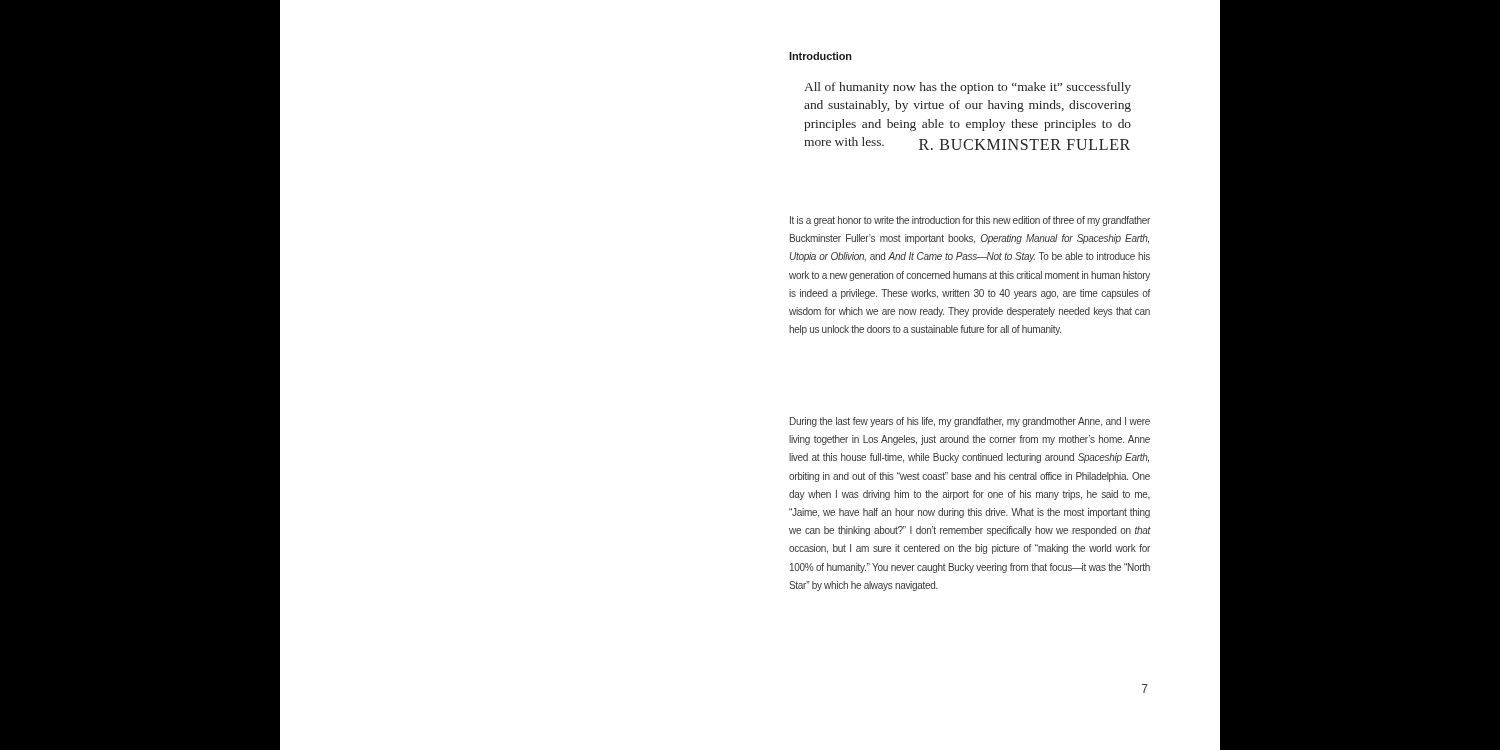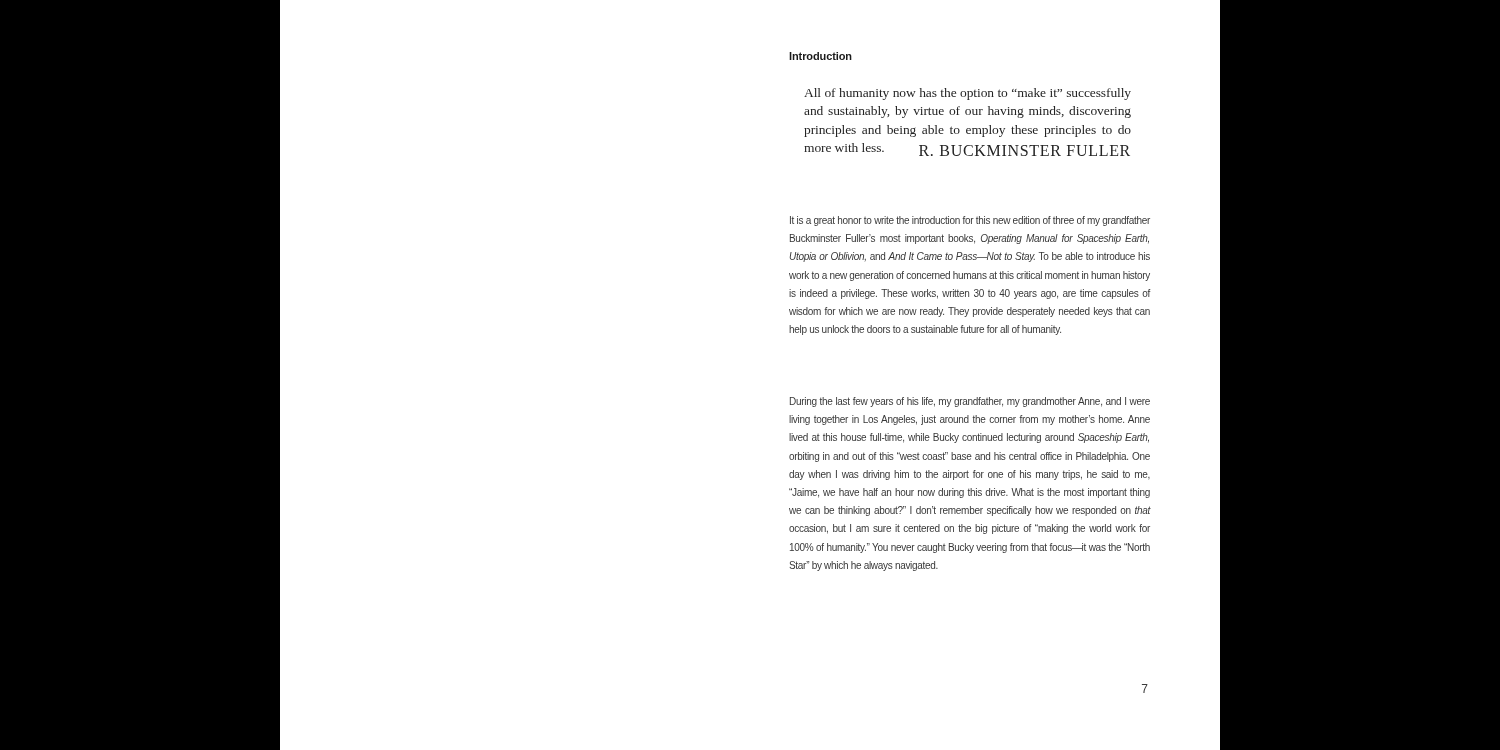--- a/index.html
+++ b/index.html
@@ -41,21 +41,21 @@
     margin: 0;
     font-family: "Liberation Sans", sans-serif;
     font-weight: 700;
     font-size: 11px;
     line-height: 1.2;
     letter-spacing: -0.1px;
     color: #1b1b1b;
   }
   .quote {
     position: absolute;
-    top: 84px;
+    top: 78px;
     left: 15px;
     width: 327px;
     font-family: "Liberation Serif", serif;
     font-size: 13.5px;
     line-height: 18.4px;
     letter-spacing: -0.1px;
     color: #242424;
     text-align: justify;
   }
   .q-attr {
@@ -75,21 +75,21 @@
     font-size: 10px;
     line-height: 18.2px;
     letter-spacing: -0.3px;
     color: #383838;
     text-align: justify;
     hyphens: auto;
     -webkit-hyphens: auto;
   }
   p.body em { font-style: italic; }
   .p1 { top: 212px; }
-  .p2 { top: 393px; }
+  .p2 { top: 413px; }
   .p3 { top: 628px; letter-spacing: -0.45px; }
   .pagenum {
     position: absolute;
     top: 682px;
     right: 2px;
     font-family: "Liberation Sans", sans-serif;
     font-size: 12px;
     color: #3c3c3c;
   }
 </style>

